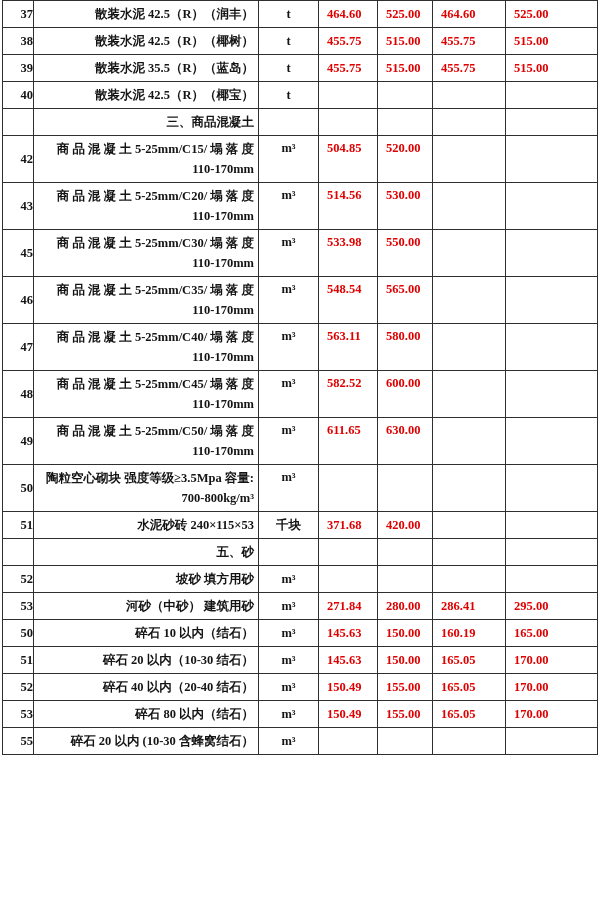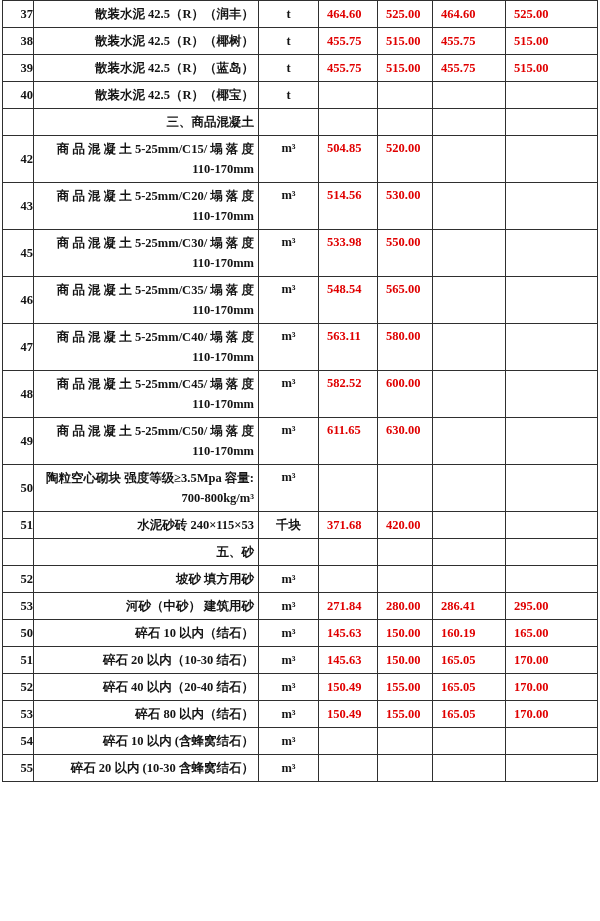--- a/index.html
+++ b/index.html
@@ -63,21 +63,21 @@
           <td class="no">38</td>
           <td class="name">散装水泥 42.5（R）（椰树）</td>
           <td class="unit">t</td>
           <td class="price">455.75</td>
           <td class="price">515.00</td>
           <td class="price">455.75</td>
           <td class="price">515.00</td>
         </tr>
         <tr class="single">
           <td class="no">39</td>
-          <td class="name">散装水泥 42.5（R）（蓝岛）</td>
+          <td class="name">散装水泥 35.5（R）（蓝岛）</td>
           <td class="unit">t</td>
           <td class="price">455.75</td>
           <td class="price">515.00</td>
           <td class="price">455.75</td>
           <td class="price">515.00</td>
         </tr>
         <tr class="single">
           <td class="no">40</td>
           <td class="name">散装水泥 42.5（R）（椰宝）</td>
           <td class="unit">t</td>
@@ -241,29 +241,20 @@
         <tr class="single">
           <td class="no">53</td>
           <td class="name">碎石 80 以内（结石）</td>
           <td class="unit">m³</td>
           <td class="price">150.49</td>
           <td class="price">155.00</td>
           <td class="price">165.05</td>
           <td class="price">170.00</td>
         </tr>
         <tr class="single">
-          <td class="no">54</td>
-          <td class="name">碎石 10 以内 (含蜂窝结石）</td>
-          <td class="unit">m³</td>
-          <td class="price"></td>
-          <td class="price"></td>
-          <td class="price"></td>
-          <td class="price"></td>
-        </tr>
-        <tr class="single">
           <td class="no">55</td>
           <td class="name">碎石 20 以内 (10-30 含蜂窝结石）</td>
           <td class="unit">m³</td>
           <td class="price"></td>
           <td class="price"></td>
           <td class="price"></td>
           <td class="price"></td>
         </tr>
       </tbody>
   </table>

